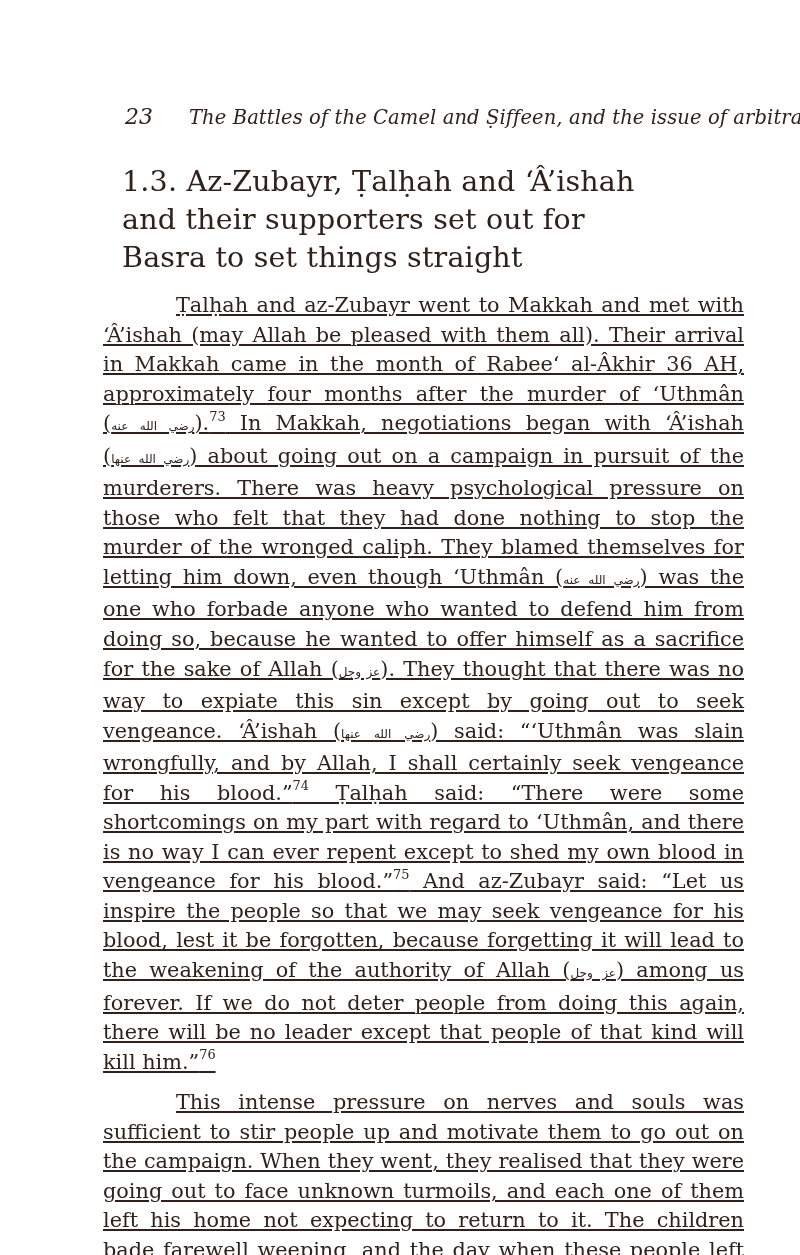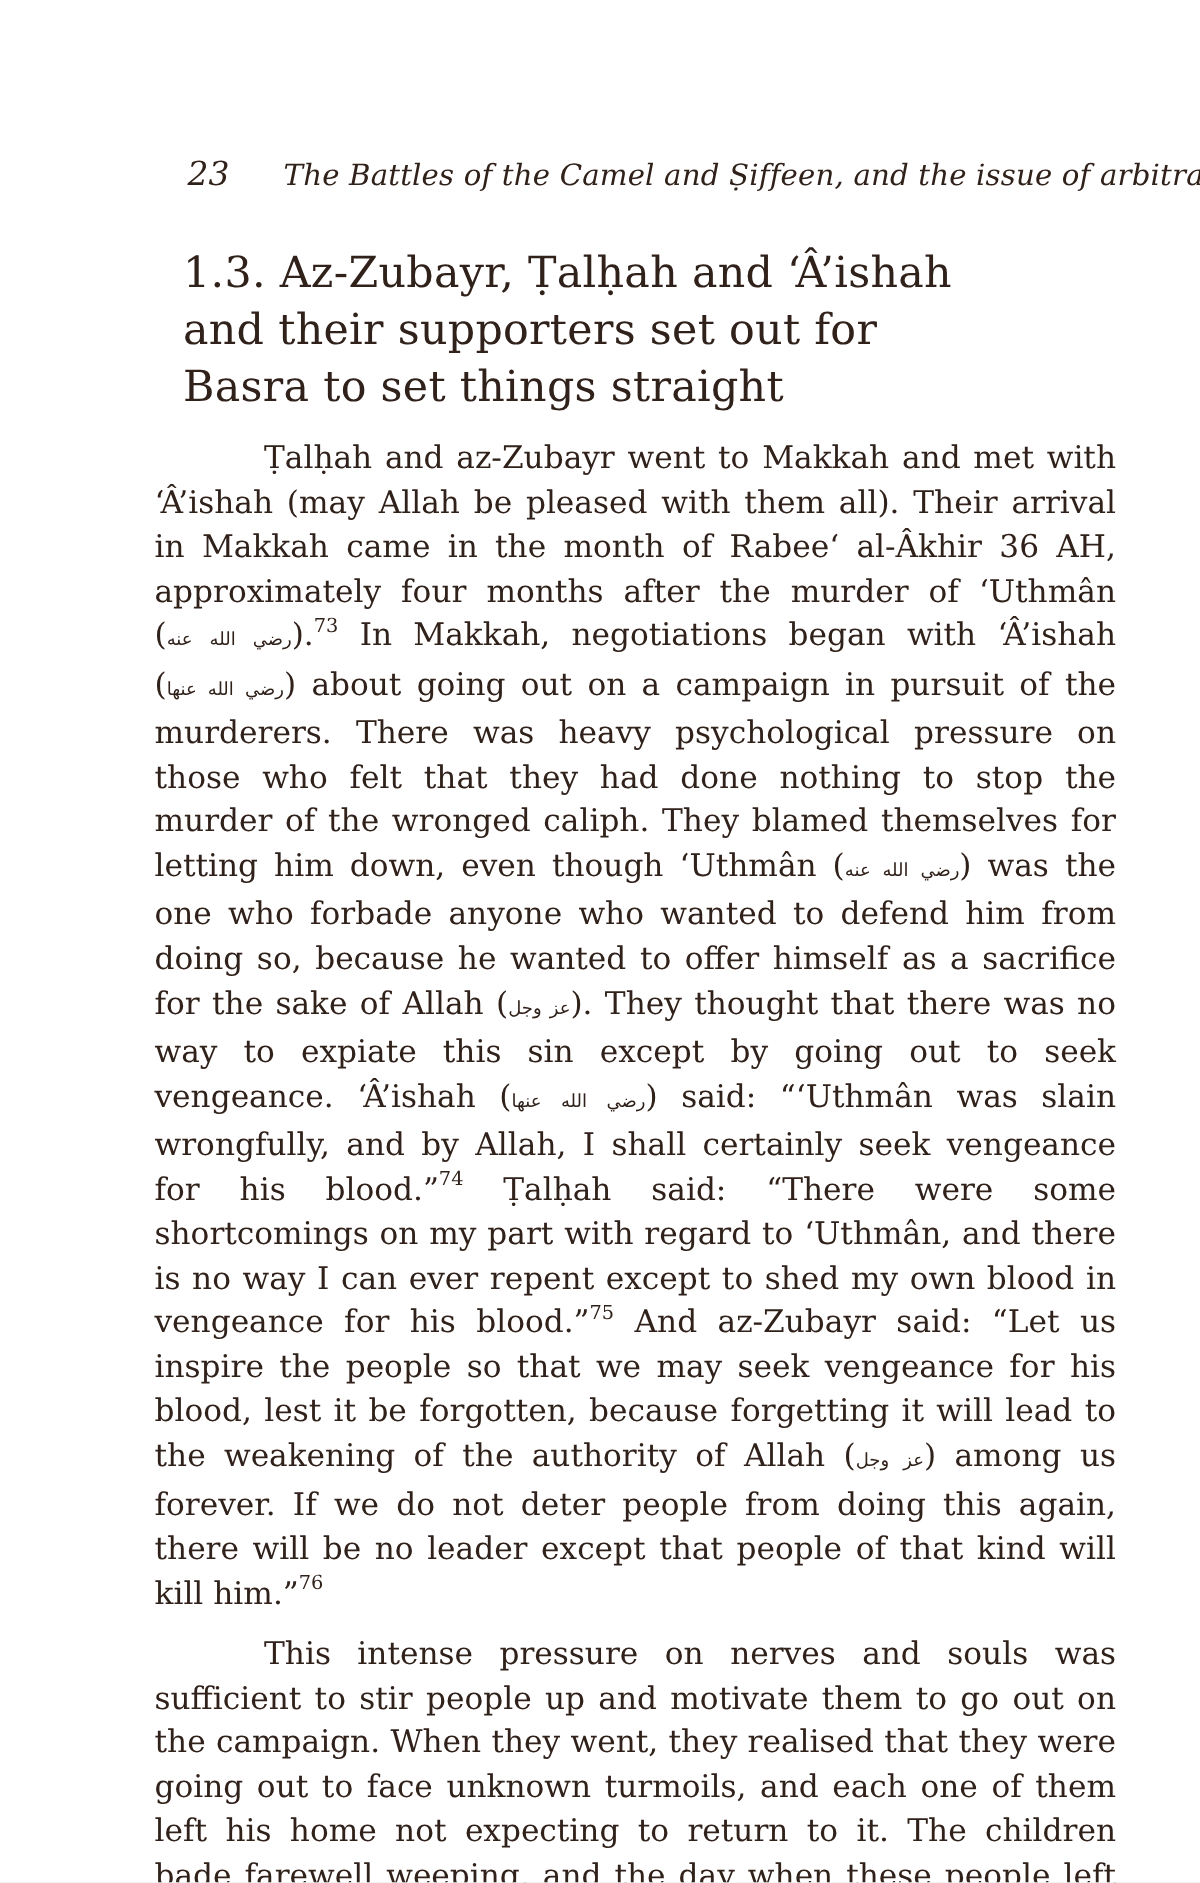--- a/index.html
+++ b/index.html
@@ -46,21 +46,21 @@
   }
   .body-text {
     position: absolute;
     top: 291px;
     left: 103px;
     width: 641px;
     font-size: 20.8px;
     line-height: 29.55px;
     text-align: justify;
   }
-  .para { margin: 0; text-indent: 73px; }
+  .para { margin: 0; text-indent: 73px; text-decoration: underline; }
   .para + .para { margin-top: 11px; }
   sup.footnote-ref {
     font-size: 0.62em;
     line-height: 0;
     position: relative;
     top: -0.12em;
     vertical-align: super;
     letter-spacing: 0;
   }
   .honorific {

